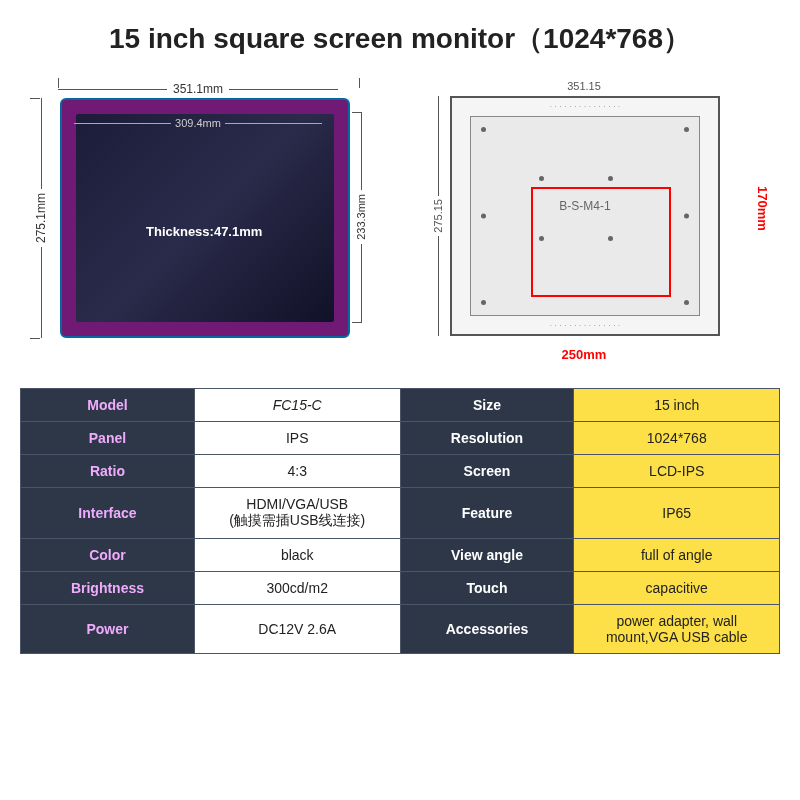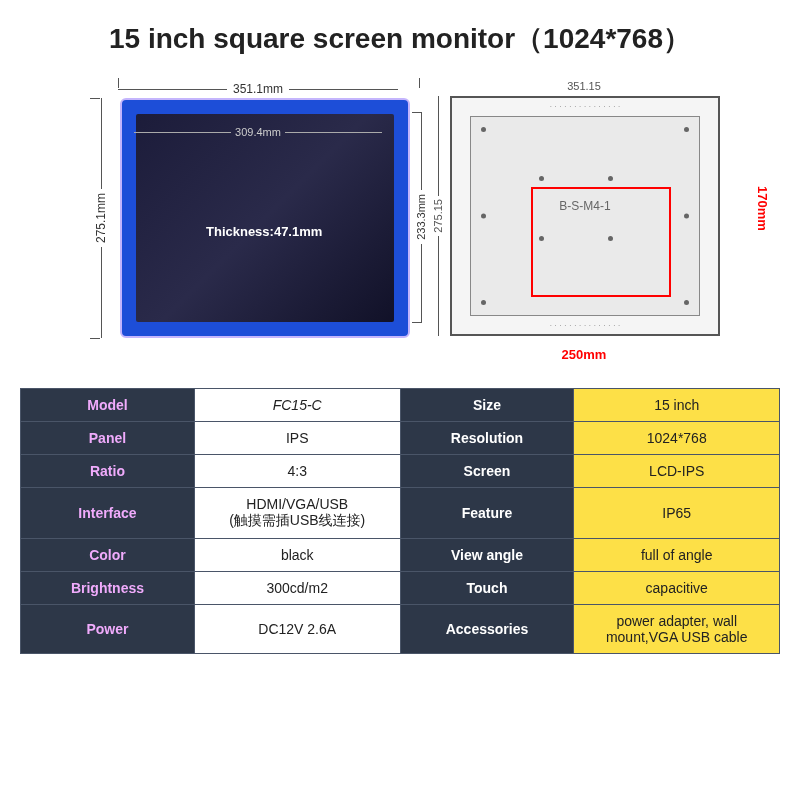--- a/index.html
+++ b/index.html
@@ -12,40 +12,40 @@
     }
     .page-title {
       text-align: center;
       font-size: 28px;
       font-weight: bold;
       color: #222;
       margin-bottom: 18px;
     }
     .diagrams-row {
       display: flex;
-      justify-content: flex-end;
+      justify-content: space-between;
       align-items: flex-start;
       margin-bottom: 22px;
       padding: 0 10px;
     }
     
     .diagram-left {
       position: relative;
       width: 340px;
       height: 290px;
     }
 
     .monitor-outer {
       position: absolute;
       top: 22px; left: 30px;
       width: 290px;
       height: 240px;
-      background: #1d4ed8;
+      background: #701a75;
       border-radius: 6px;
-      border: 2px solid #c4b5fd;
+      border: 2px solid #0369a1;
     }
     .monitor-screen {
       position: absolute;
       top: 14px; left: 14px;
       right: 14px; bottom: 14px;
       background: linear-gradient(135deg, #1c1c3a 0%, #2a2a4a 50%, #111128 100%);
       border-radius: 2px;
     }
     .dim-thickness {
       position: absolute;
@@ -146,21 +146,21 @@
     <div class="monitor-outer">
 
       <div class="monitor-screen">
 
         <div class="dim-thickness">Thickness:47.1mm</div>
       </div>
     </div>
 
     <div style="position:absolute;top:38px;left:44px;width:248px;display:flex;align-items:center;font-size:11px;color:#ccc;">
       <div style="flex:1;height:1px;background:#aaa;"></div>
-      <span style="padding:12px 4px;">309.4mm</span>
+      <span style="padding:3px 4px;">309.4mm</span>
       <div style="flex:1;height:1px;background:#aaa;"></div>
     </div>
 
     <div style="position:absolute;top:22px;left:4px;height:240px;display:flex;flex-direction:column;align-items:center;justify-content:center;">
       <div style="flex:1;width:1px;background:#555;"></div>
       <span style="writing-mode:vertical-rl;transform:rotate(180deg);font-size:12px;color:#333;padding:4px 0;">275.1mm</span>
       <div style="flex:1;width:1px;background:#555;"></div>
     </div>
 
     <div style="position:absolute;top:22px;left:0;height:1px;width:10px;background:#555;"></div>

